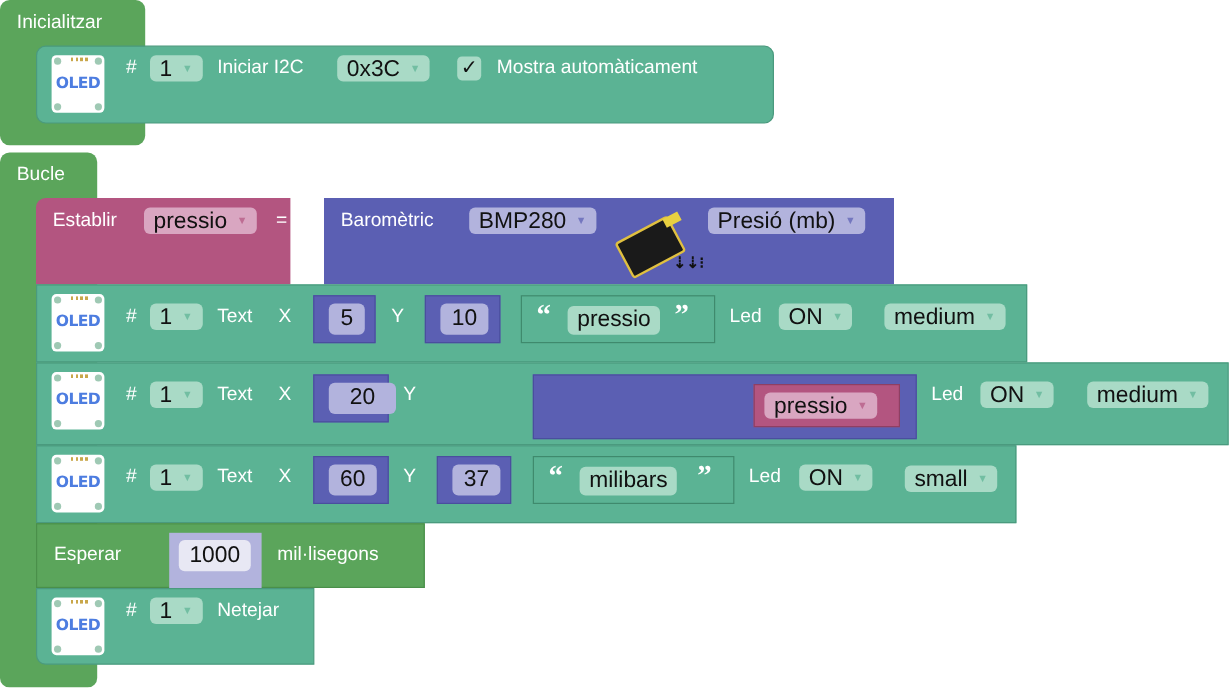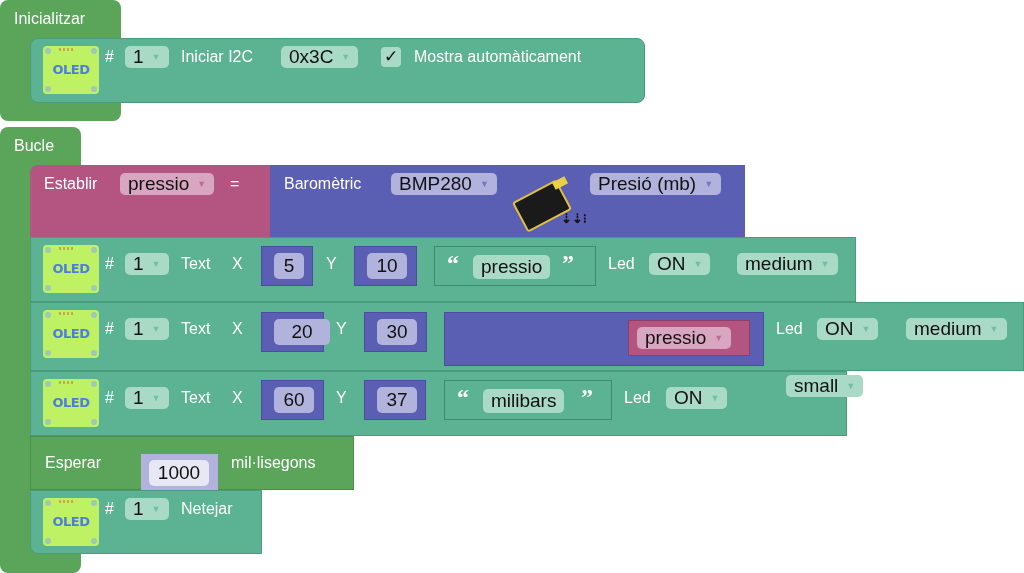--- a/index.html
+++ b/index.html
@@ -11,21 +11,21 @@
   .purple{background:#5b5fb3;text-decoration:underline;}
   .lbl{position:absolute;color:#fff;font-size:16px;white-space:nowrap;line-height:22px;}
   .dd{position:absolute;height:22px;border-radius:5px;color:#111;font-size:19px;line-height:22px;padding:0 8px;white-space:nowrap;box-sizing:border-box;}
   .dd.t{background:#a9dac6;}
   .dd.p{background:#d9a6c1;}
   .dd.b{background:#b2b3dd;}
   .arrow{font-size:9px;margin-left:8px;vertical-align:3px;opacity:0.7;}
   .dd.t .arrow{color:#5bb394;}
   .dd.p .arrow{color:#b35580;}
   .dd.b .arrow{color:#5b5fb3;}
-  .oled{position:absolute;width:56px;height:48px;background:#bef264;border-radius:4px;}
+  .oled{position:absolute;width:44px;height:48px;background:#ffffff;border-radius:4px;}
   .oled .txt{position:absolute;left:0;right:0;top:16px;text-align:center;color:#4d7de0;font-weight:bold;font-size:13px;font-family:"DejaVu Sans",sans-serif;letter-spacing:-0.5px;}
   .oled .h{position:absolute;width:6px;height:6px;border-radius:50%;background:#9fc9b4;}
   .oled .pins{position:absolute;top:2px;left:16px;width:16px;height:3px;background:repeating-linear-gradient(90deg,#c9a74a 0 2px,transparent 2px 4px);}
   .num{position:absolute;height:26px;border-radius:5px;background:#b2b3dd;color:#111;font-size:19px;line-height:26px;text-align:center;}
   .numblock{position:absolute;background:#5b5fb3;border:1px solid #4a4e9e;box-sizing:border-box;height:40px;}
   .strblock{position:absolute;background:#5bb394;border:1px solid #3f8a6d;box-sizing:border-box;height:40px;}
   .q{position:absolute;color:#fff;font-size:24px;font-weight:bold;font-family:"Liberation Serif",serif;}
   .strval{position:absolute;height:24px;border-radius:5px;background:#a9dac6;color:#111;font-size:19px;line-height:24px;padding:0 8px;}
   .check{position:absolute;width:20px;height:20px;background:#a9dac6;border-radius:4px;color:#111;font-size:17px;line-height:20px;text-align:center;}
 </style>
@@ -49,21 +49,21 @@
   <span class="lbl" style="left:150px;top:7px;">Iniciar I2C</span>
   <span class="dd t" style="left:250px;top:7px;"><span>0x3C</span><span class="arrow">▼</span></span>
   <span class="check" style="left:350px;top:8px;">✓</span>
   <span class="lbl" style="left:383px;top:7px;">Mostra automàticament</span>
 </div>
 
 <div class="abs green" style="left:0;top:127px;width:81px;height:446px;border-radius:8px;">
   <span class="lbl" style="left:14px;top:8px;">Bucle</span>
 </div>
 
-<div class="abs pink" style="left:30px;top:165px;width:240px;height:72px;border-radius:8px 0 0 0;">
+<div class="abs pink" style="left:30px;top:165px;width:212px;height:72px;border-radius:8px 0 0 0;">
   <span class="lbl" style="left:14px;top:8px;">Establir</span>
   <span class="dd p" style="left:90px;top:8px;"><span>pressio</span><span class="arrow">▼</span></span>
   <span class="lbl" style="left:200px;top:8px;">=</span>
 </div>
 <div class="abs purple" style="left:270px;top:165px;width:475px;height:72px;">
   <span class="lbl" style="left:14px;top:8px;">Baromètric</span>
   <span class="dd b" style="left:121px;top:8px;"><span>BMP280</span><span class="arrow">▼</span></span>
   <div class="abs" style="left:245px;top:10px;width:70px;height:55px;">
     <div class="abs" style="left:2px;top:14px;width:46px;height:30px;background:#1a1a1a;border:2px solid #e0c040;transform:rotate(-28deg);border-radius:3px;"></div>
     <div class="abs" style="left:38px;top:4px;width:14px;height:8px;background:#e8d040;transform:rotate(-28deg);"></div>
@@ -112,23 +112,20 @@
     <div class="txt">OLED</div>
   </div>
   <span class="lbl" style="left:74px;top:15px;">#</span>
   <span class="dd t" style="left:94px;top:15px;"><span>1</span><span class="arrow">▼</span></span>
   <span class="lbl" style="left:150px;top:15px;">Text</span>
   <span class="lbl" style="left:201px;top:15px;">X</span>
   <div class="numblock" style="left:230px;top:9px;width:63px;">
     <span class="num" style="left:12px;top:6px;width:56px;">20</span>
   </div>
   <span class="lbl" style="left:305px;top:15px;">Y</span>
-  <div class="numblock" style="left:333px;top:9px;width:63px;">
-    <span class="num" style="left:12px;top:6px;width:40px;">30</span>
-  </div>
   <div class="abs" style="left:413px;top:9px;width:320px;height:54px;background:#5b5fb3;border:1px solid #4a4e9e;box-sizing:border-box;">
     <div class="abs" style="left:183px;top:7px;width:122px;height:36px;background:#b35580;border:1px solid #8e3f63;box-sizing:border-box;">
       <span class="dd p" style="left:8px;top:6px;"><span>pressio</span><span class="arrow">▼</span></span>
     </div>
   </div>
   <span class="lbl" style="left:745px;top:15px;">Led</span>
   <span class="dd t" style="left:786px;top:15px;"><span>ON</span><span class="arrow">▼</span></span>
   <span class="dd t" style="left:875px;top:15px;"><span>medium</span><span class="arrow">▼</span></span>
 </div>
 
@@ -152,26 +149,26 @@
   <div class="numblock" style="left:333px;top:8px;width:62px;">
     <span class="num" style="left:12px;top:6px;width:40px;">37</span>
   </div>
   <div class="strblock" style="left:413px;top:8px;width:168px;">
     <span class="q" style="left:12px;top:3px;">“</span>
     <span class="strval" style="left:38px;top:8px;">milibars</span>
     <span class="q" style="left:136px;top:3px;">”</span>
   </div>
   <span class="lbl" style="left:593px;top:15px;">Led</span>
   <span class="dd t" style="left:635px;top:15px;"><span>ON</span><span class="arrow">▼</span></span>
-  <span class="dd t" style="left:723px;top:3px;margin-left:32px;"><span>small</span><span class="arrow">▼</span></span>
+  <span class="dd t" style="left:723px;top:16px;"><span>small</span><span class="arrow">▼</span></span>
 </div>
 
 <div class="abs" style="left:30px;top:436px;width:324px;height:54px;background:#5ba55b;border:1px solid #4a8f4a;box-sizing:border-box;">
   <span class="lbl" style="left:14px;top:15px;">Esperar</span>
-  <div class="abs" style="left:110px;top:17px;width:77px;height:52px;background:#b2b3dd;">
+  <div class="abs" style="left:110px;top:7px;width:77px;height:52px;background:#b2b3dd;">
     <span class="num" style="left:8px;top:6px;width:60px;background:#e8e8f4;">1000</span>
   </div>
   <span class="lbl" style="left:200px;top:15px;">mil·lisegons</span>
 </div>
 
 <div class="abs teal" style="left:30px;top:490px;width:232px;height:64px;border-radius:0 0 0 8px;">
   <div class="oled" style="left:12px;top:7px;">
     <div class="pins"></div>
       <div class="h" style="left:2px;top:2px"></div>
       <div class="h" style="right:2px;top:2px"></div>

